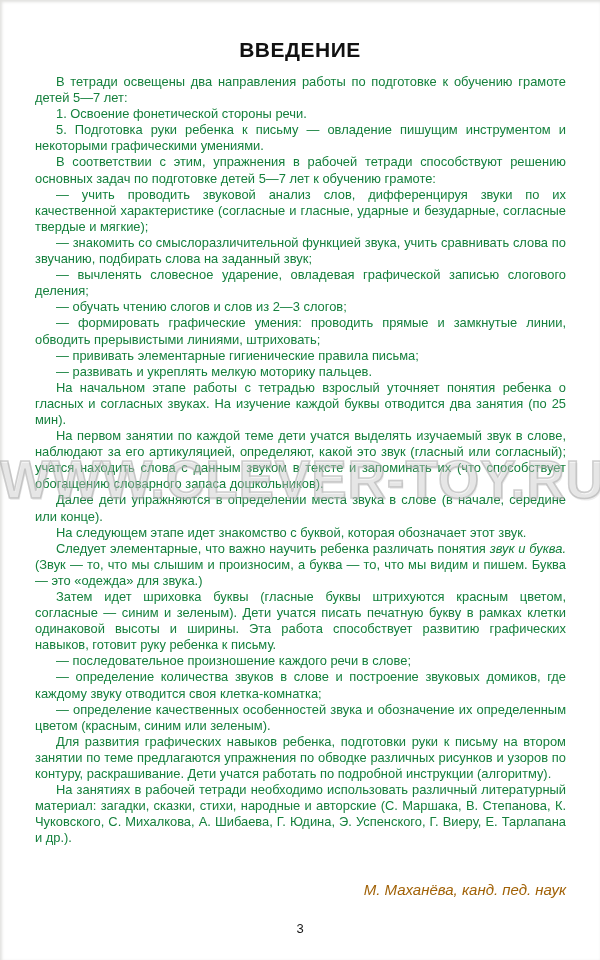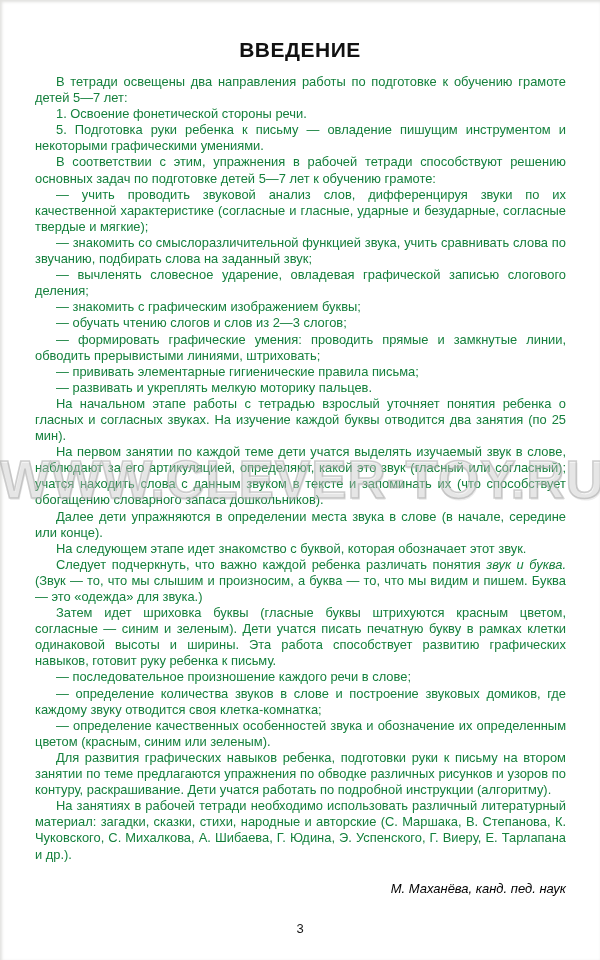--- a/index.html
+++ b/index.html
@@ -62,22 +62,22 @@
     color: rgba(205, 205, 205, 0.22);
     -webkit-text-stroke: 1.6px rgba(168, 168, 168, 0.55);
     text-shadow: 1px 2px 0 rgba(185, 185, 185, 0.25);
     pointer-events: none;
   }
   .signature {
     position: absolute;
     top: 881px;
     right: 34px;
     font-style: italic;
-    font-size: 13px;
-    color: #000000;
+    font-size: 15px;
+    color: #a16207;
   }
   .page-number {
     position: absolute;
     top: 921px;
     left: 0;
     width: 100%;
     text-align: center;
     font-size: 13px;
     color: #171717;
   }
@@ -89,30 +89,29 @@
   <div class="title">ВВЕДЕНИЕ</div>
 
   <div class="content" id="content">
       <p class="para"><span>В тетради освещены два направления работы по подготовке к обучению грамоте детей 5—7 лет:</span></p>
       <p class="para"><span>1. Освоение фонетической стороны речи.</span></p>
       <p class="para"><span>5. Подготовка руки ребенка к письму — овладение пишущим инструментом и некоторыми графическими умениями.</span></p>
       <p class="para"><span>В соответствии с этим, упражнения в рабочей тетради способствуют решению основных задач по подготовке детей 5—7 лет к обучению грамоте:</span></p>
       <p class="para"><span>— учить проводить звуковой анализ слов, дифференцируя звуки по их качественной характеристике (согласные и гласные, ударные и безударные, согласные твердые и мягкие);</span></p>
       <p class="para"><span>— знакомить со смыслоразличительной функцией звука, учить сравнивать слова по звучанию, подбирать слова на заданный звук;</span></p>
       <p class="para"><span>— вычленять словесное ударение, овладевая графической записью слогового деления;</span></p>
-      <p class="para"><span>— знакомить с графическим изображением буквы;</span></p>
       <p class="para"><span>— обучать чтению слогов и слов из 2—3 слогов;</span></p>
       <p class="para"><span>— формировать графические умения: проводить прямые и замкнутые линии, обводить прерывистыми линиями, штриховать;</span></p>
       <p class="para"><span>— прививать элементарные гигиенические правила письма;</span></p>
       <p class="para"><span>— развивать и укреплять мелкую моторику пальцев.</span></p>
       <p class="para"><span>На начальном этапе работы с тетрадью взрослый уточняет понятия ребенка о гласных и согласных звуках. На изучение каждой буквы отводится два занятия (по 25 мин).</span></p>
       <p class="para"><span>На первом занятии по каждой теме дети учатся выделять изучаемый звук в слове, наблюдают за его артикуляцией, определяют, какой это звук (гласный или согласный); учатся находить слова с данным звуком в тексте и запоминать их (что способствует обогащению словарного запаса дошкольников).</span></p>
       <p class="para"><span>Далее дети упражняются в определении места звука в слове (в начале, середине или конце).</span></p>
       <p class="para"><span>На следующем этапе идет знакомство с буквой, которая обозначает этот звук.</span></p>
-      <p class="para"><span>Следует подчеркнуть, что важно каждой ребенка различать понятия </span><span class="italic">звук и буква.</span><span> (Звук — то, что мы слышим и произносим, а буква — то, что мы видим и пишем. Буква — это «одежда» для звука.)</span></p>
+      <p class="para"><span>Следует элементарные, что важно научить ребенка различать понятия </span><span class="italic">звук и буква.</span><span> (Звук — то, что мы слышим и произносим, а буква — то, что мы видим и пишем. Буква — это «одежда» для звука.)</span></p>
       <p class="para"><span>Затем идет шриховка буквы (гласные буквы штрихуются красным цветом, согласные — синим и зеленым). Дети учатся писать печатную букву в рамках клетки одинаковой высоты и ширины. Эта работа способствует развитию графических навыков, готовит руку ребенка к письму.</span></p>
       <p class="para"><span>— последовательное произношение каждого речи в слове;</span></p>
       <p class="para"><span>— определение количества звуков в слове и построение звуковых домиков, где каждому звуку отводится своя клетка-комнатка;</span></p>
       <p class="para"><span>— определение качественных особенностей звука и обозначение их определенным цветом (красным, синим или зеленым).</span></p>
       <p class="para"><span>Для развития графических навыков ребенка, подготовки руки к письму на втором занятии по теме предлагаются упражнения по обводке различных рисунков и узоров по контуру, раскрашивание. Дети учатся работать по подробной инструкции (алгоритму).</span></p>
       <p class="para"><span>На занятиях в рабочей тетради необходимо использовать различный литературный материал: загадки, сказки, стихи, народные и авторские (С. Маршака, В. Степанова, К. Чуковского, С. Михалкова, А. Шибаева, Г. Юдина, Э. Успенского, Г. Виеру, Е. Тарлапана и др.).</span></p>
     </div>
 
   <div class="watermark">WWW.CLEVER-TOY.RU</div>
 

